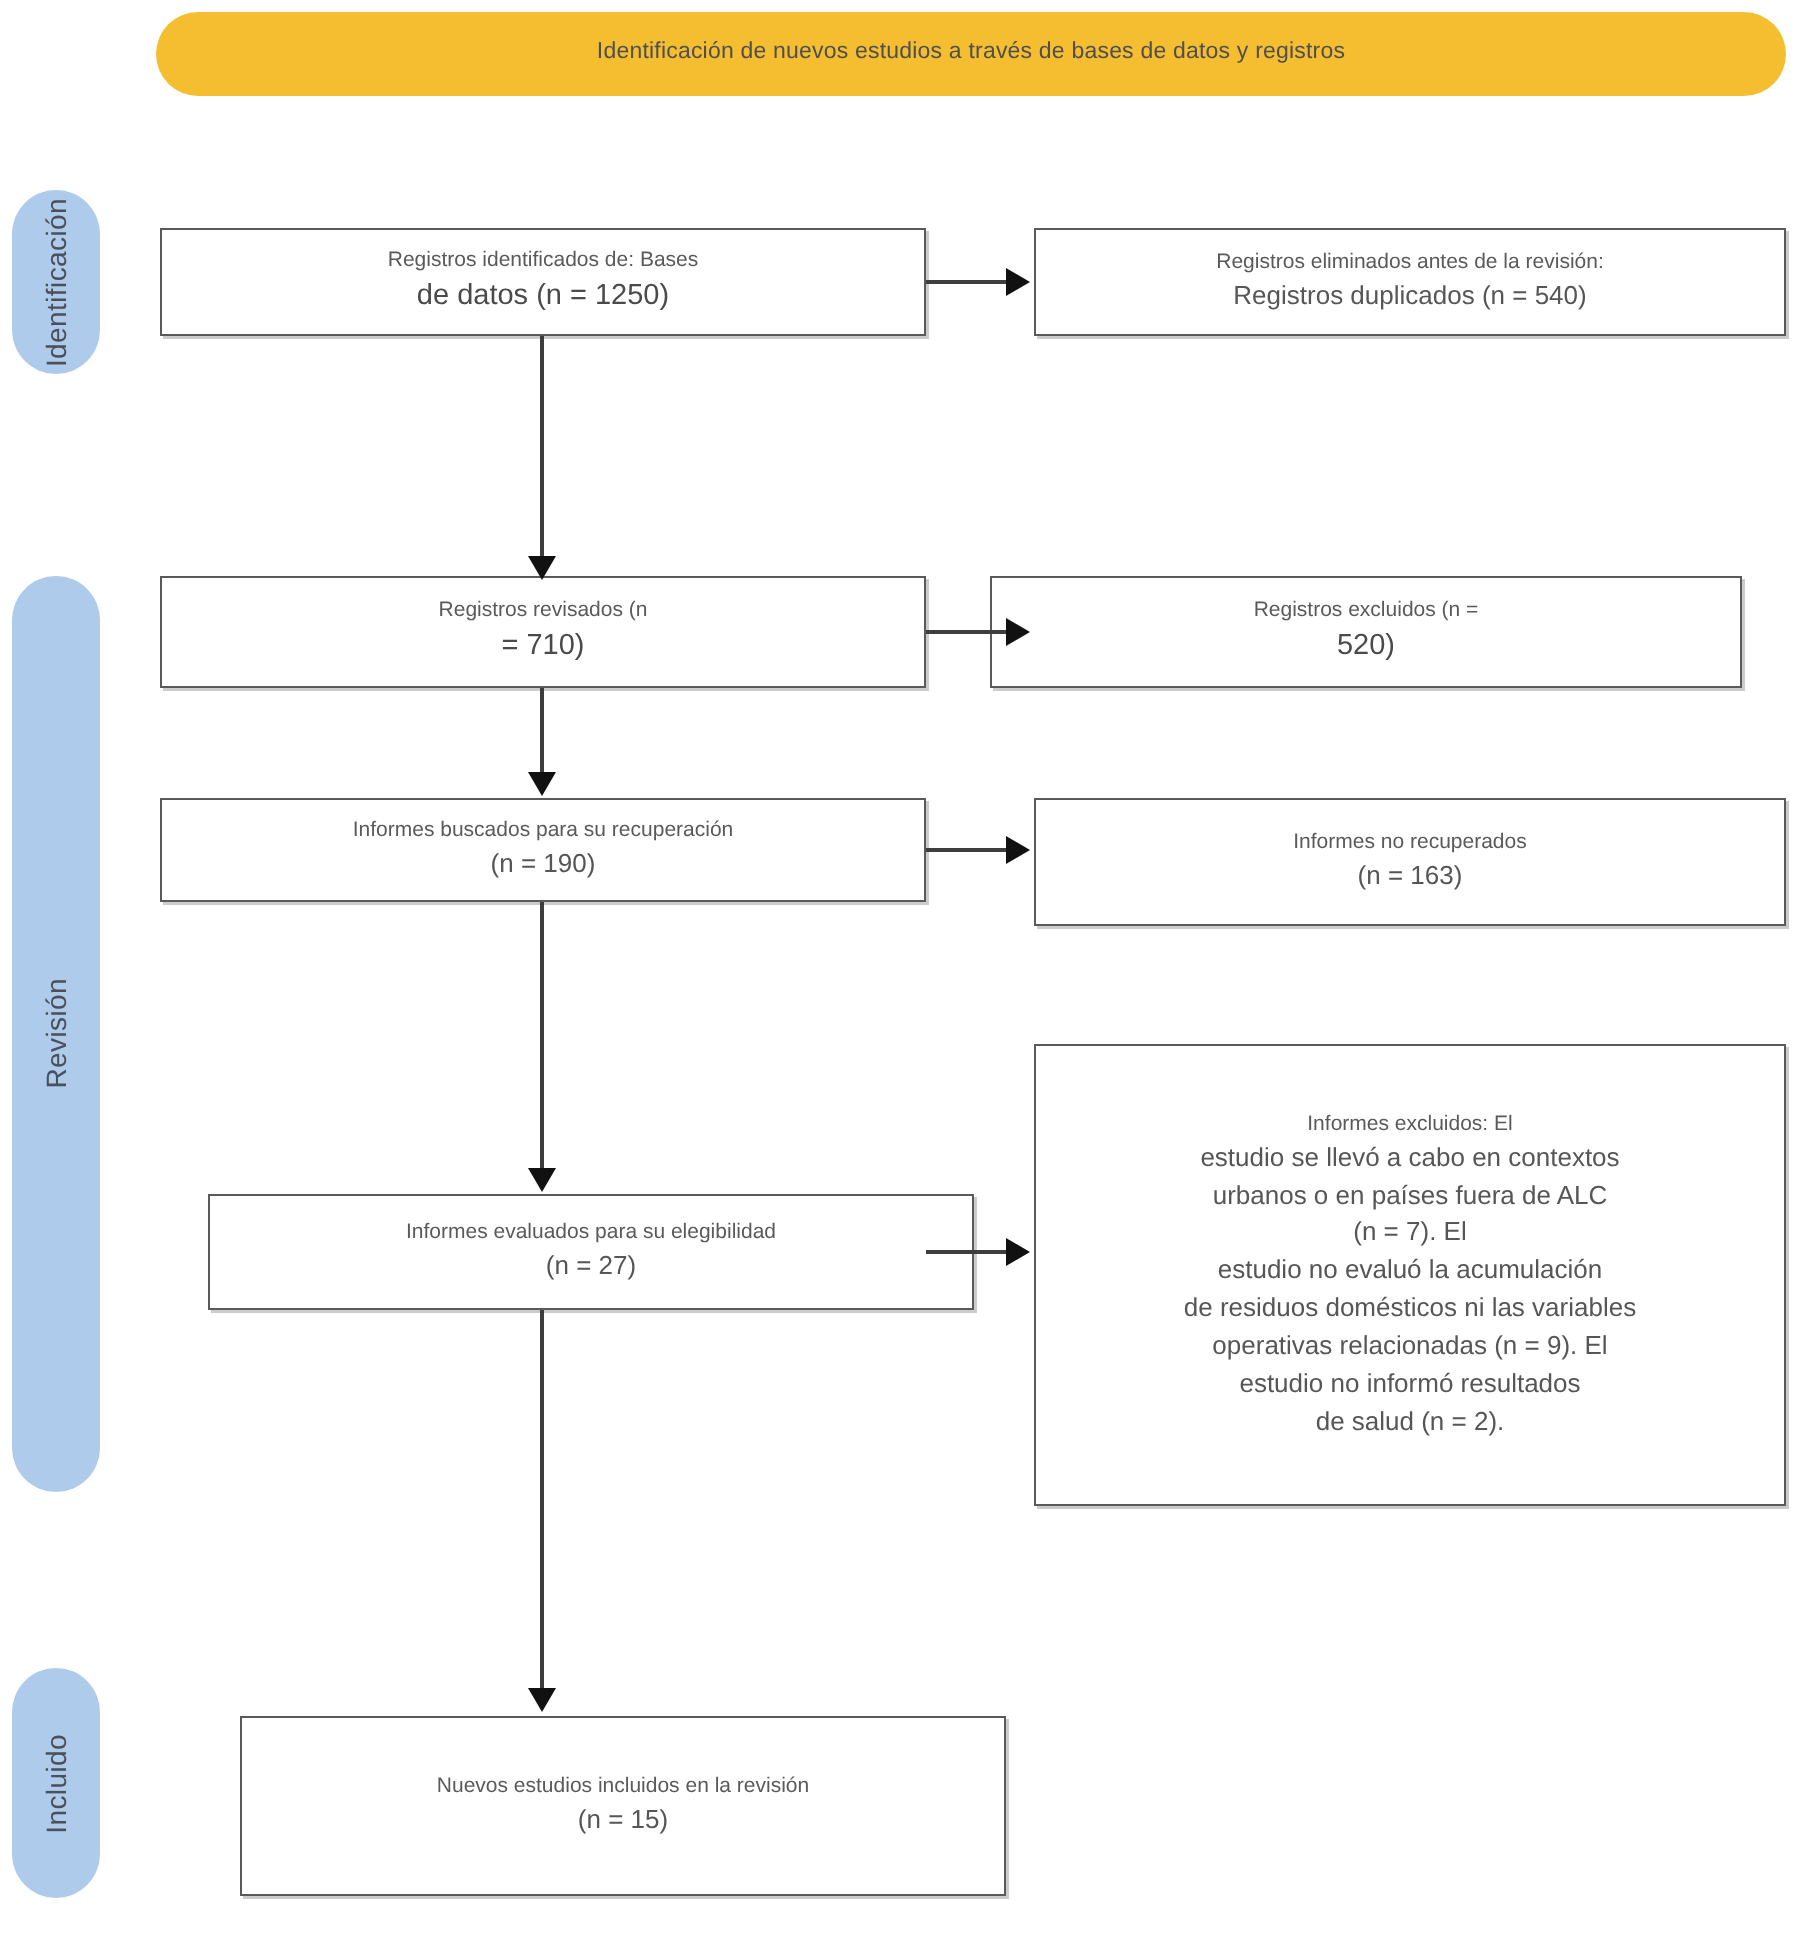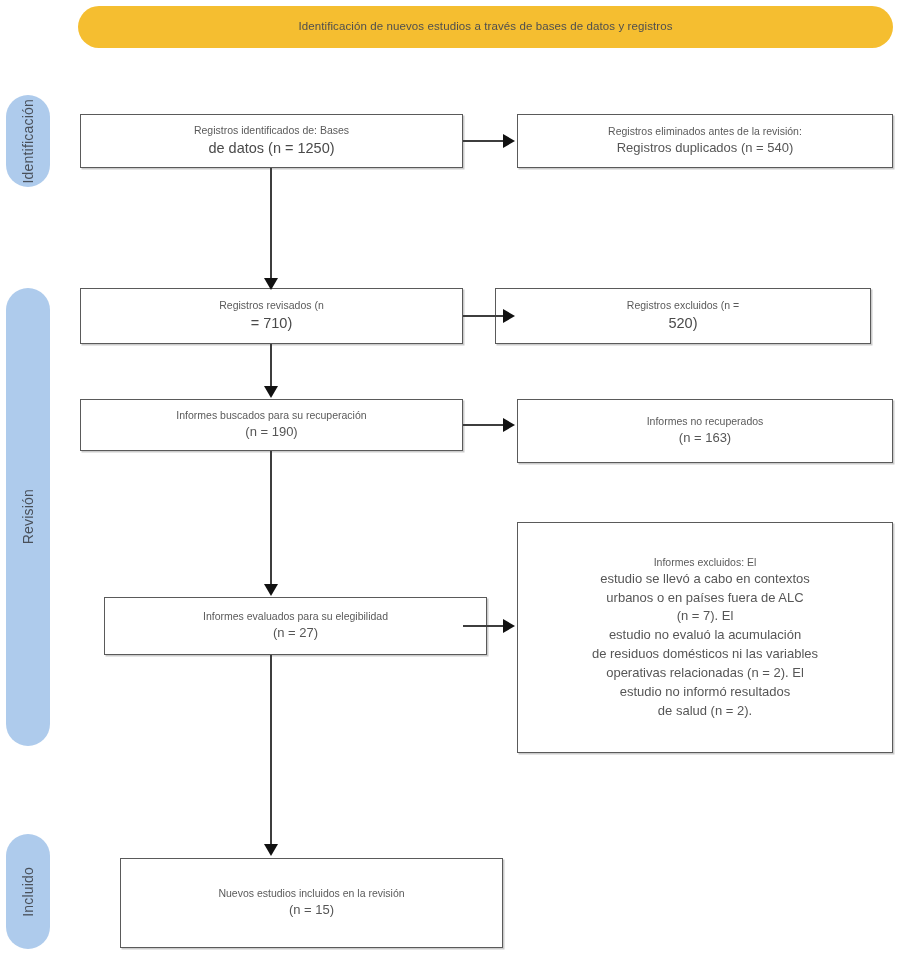--- a/index.html
+++ b/index.html
@@ -206,21 +206,21 @@
     <span class="line line-md">(n = 27)</span>
   </div>
 
   <div class="box box-reports-ex">
     <span class="line line-sm">Informes excluidos: El</span>
     <span class="line line-md">estudio se llevó a cabo en contextos</span>
     <span class="line line-md">urbanos o en países fuera de ALC</span>
     <span class="line line-md">(n = 7). El</span>
     <span class="line line-md">estudio no evaluó la acumulación</span>
     <span class="line line-md">de residuos domésticos ni las variables</span>
-    <span class="line line-md">operativas relacionadas (n = 2). El</span>
+    <span class="line line-md">operativas relacionadas (n = 9). El</span>
     <span class="line line-md">estudio no informó resultados</span>
     <span class="line line-md">de salud (n = 2).</span>
   </div>
 
   <div class="box box-included">
     <span class="line line-sm">Nuevos estudios incluidos en la revisión</span>
     <span class="line line-md">(n = 15)</span>
   </div>
 
   <div class="conn v-line v1"></div>

